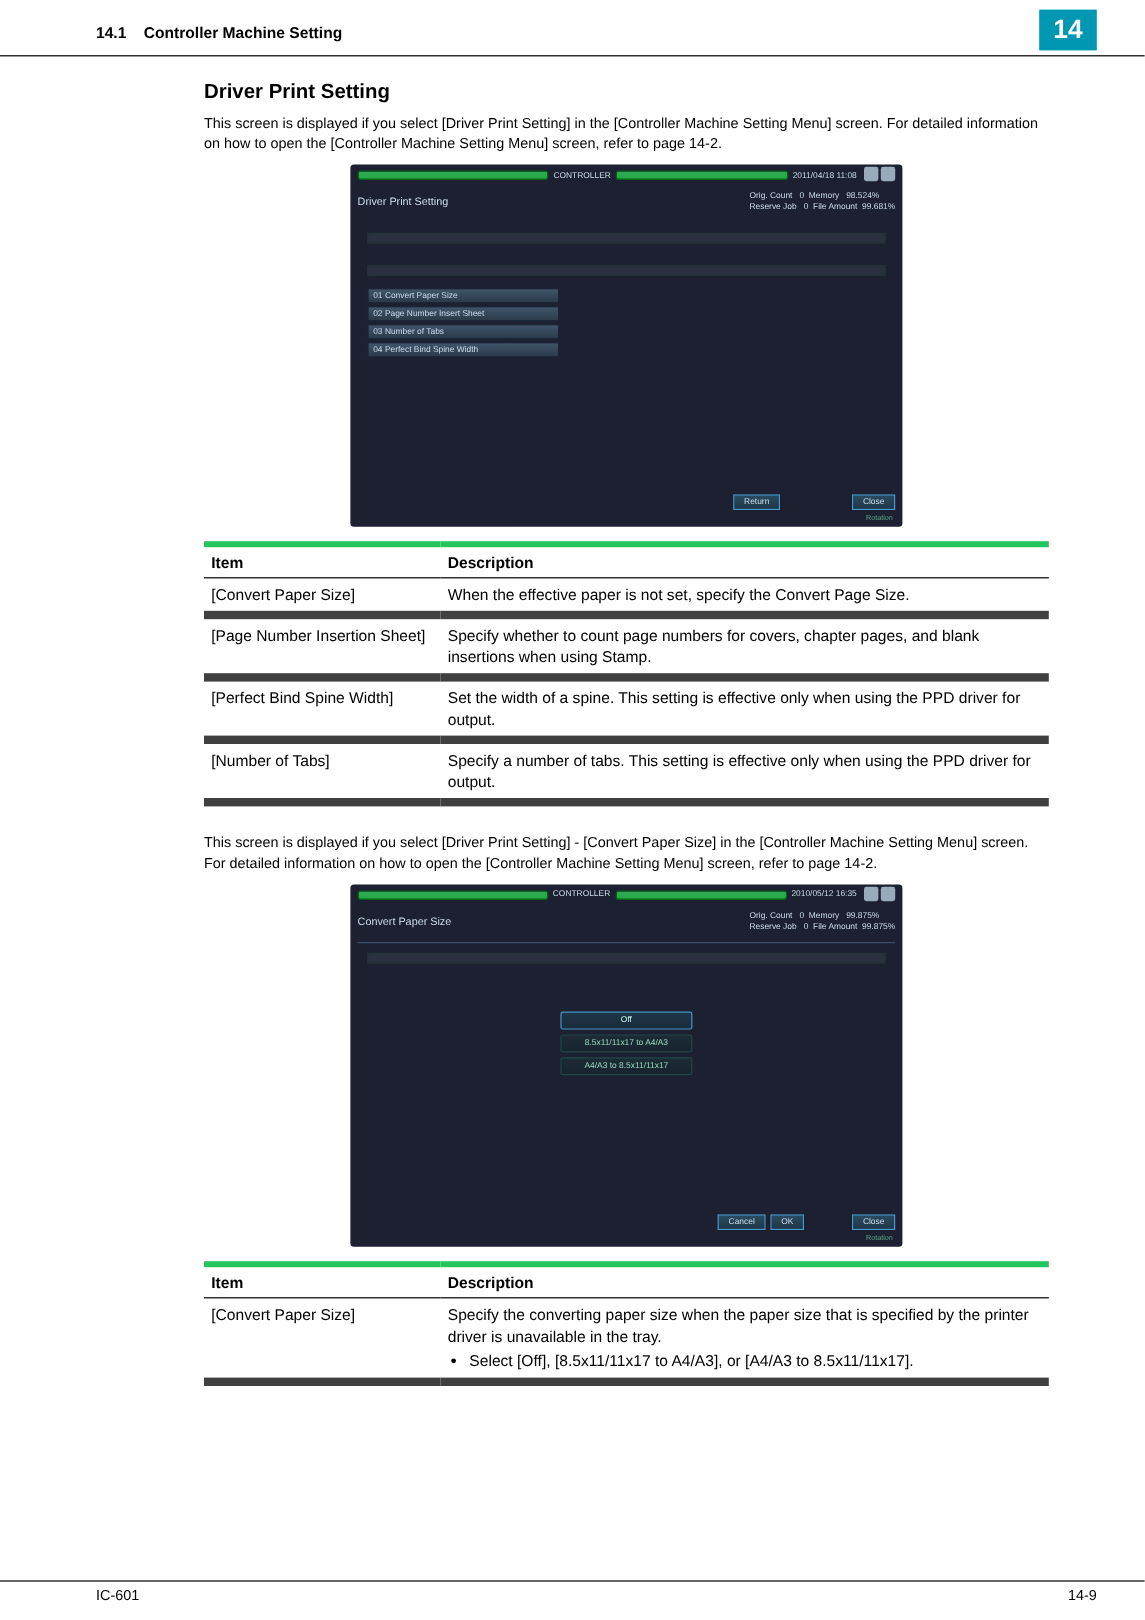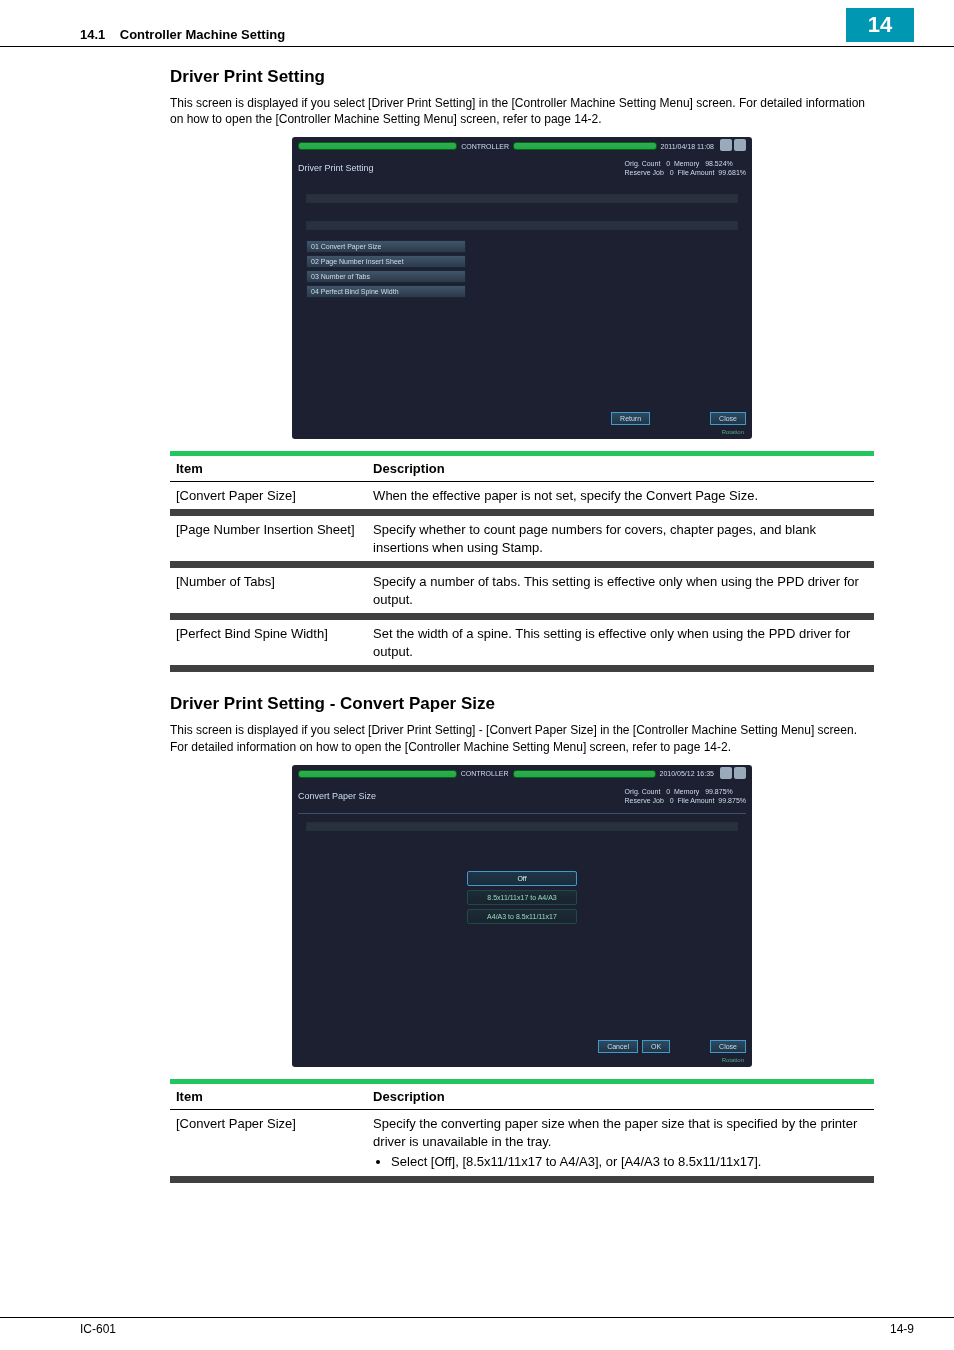--- a/index.html
+++ b/index.html
@@ -8,32 +8,32 @@
     font-family: Arial, Helvetica, sans-serif;
     color: #000;
     width: 954px;
     min-height: 1350px;
     position: relative;
     box-sizing: border-box;
     padding: 20px 0 10px;
   }
   .header-row {
     display: flex;
-    align-items: flex-end;
+    align-items: flex-start;
     border-bottom: 1px solid #000;
     padding: 0 40px 4px 80px;
     margin-bottom: 20px;
   }
   .header-left { flex: 1; font-weight: bold; font-size: 13px; }
   .page-badge {
     background: #0097b2;
     color: #fff;
     font-weight: bold;
     font-size: 22px;
-    padding: 4px 16px;
+    padding: 4px 6px;
     min-width: 36px;
     text-align: center;
     margin-top: -12px;
   }
   .content { padding: 0 80px 0 170px; }
   h3 {
     font-size: 17px;
     margin: 14px 0 8px;
     font-weight: bold;
   }
@@ -219,31 +219,30 @@
     </tr>
     <tr>
       <td>[Convert Paper Size]</td>
       <td>When the effective paper is not set, specify the Convert Page Size.</td>
     </tr>
     <tr>
       <td>[Page Number Insertion Sheet]</td>
       <td>Specify whether to count page numbers for covers, chapter pages, and blank insertions when using Stamp.</td>
     </tr>
     <tr>
+      <td>[Perfect Bind Spine Width]</td>
+      <td>Set the width of a spine. This setting is effective only when using the PPD driver for output.</td>
+    </tr>
+    <tr>
       <td>[Number of Tabs]</td>
       <td>Specify a number of tabs. This setting is effective only when using the PPD driver for output.</td>
     </tr>
-    <tr>
-      <td>[Perfect Bind Spine Width]</td>
-      <td>Set the width of a spine. This setting is effective only when using the PPD driver for output.</td>
-    </tr>
   </tbody>
     </table>
 
-  <h3>Driver Print Setting  - Convert Paper Size</h3>
   <p class="body-text">This screen is displayed if you select [Driver Print Setting] - [Convert Paper Size] in the [Controller Machine Setting Menu] screen. For detailed information on how to open the [Controller Machine Setting Menu] screen, refer to page 14-2.</p>
 
   <div class="device-panel">
     <div class="dp-top">
       <div class="dp-meter"></div>
       <span class="dp-ctrl">CONTROLLER</span>
       <div class="dp-meter" style="flex:.9"></div>
       <span class="dp-time">2010/05/12 16:35</span>
       <span class="dp-icons"><span></span><span></span></span>
     </div>

